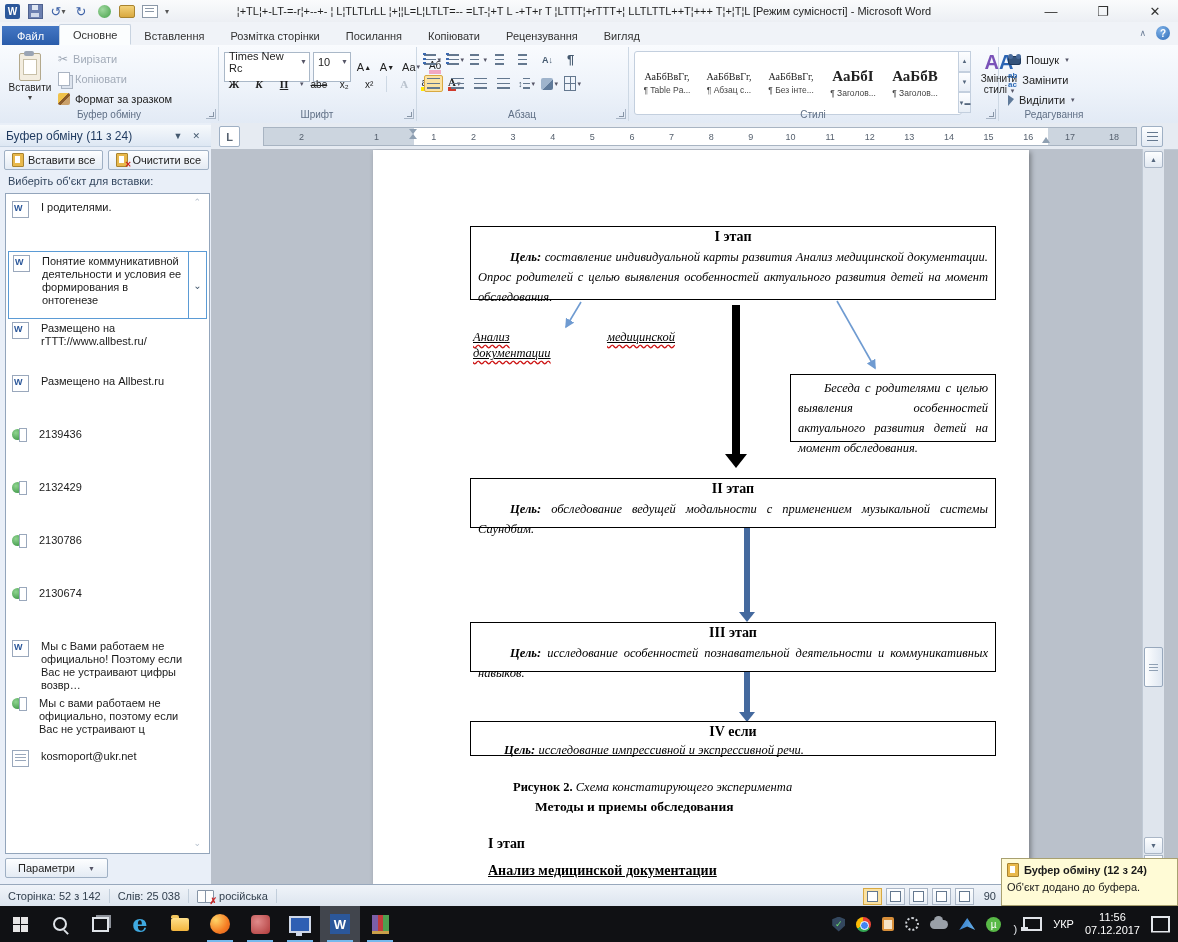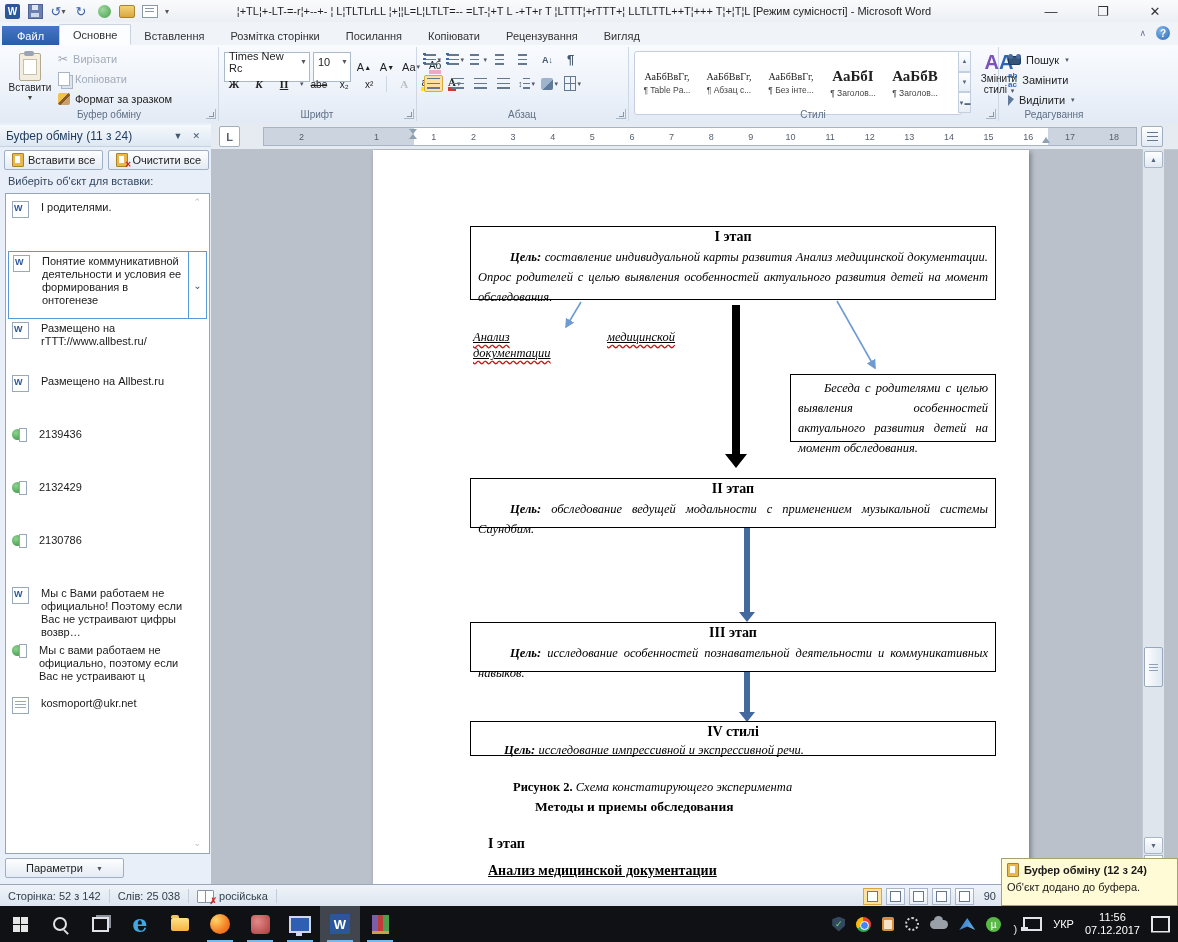--- a/index.html
+++ b/index.html
@@ -165,21 +165,21 @@
   .icon-globe::after{content:"";position:absolute;right:0;top:0;width:6px;height:12px;background:#fff;border:1px solid #9aa8bc;}
   .icon-text{background:#fff;border:1px solid #9aa8bc;}
   .icon-text::before{content:"";position:absolute;left:2px;top:3px;right:2px;height:8px;
     background:repeating-linear-gradient(to bottom,#9aa8bc 0 1px,transparent 1px 3px);}
   .clip-item.selected{border:1px solid #5b9bd5;padding-right:20px;min-height:62px;}
   .clip-item.selected::after{content:"⌄";position:absolute;right:0;top:0;bottom:0;width:17px;
     border-left:1px solid #5b9bd5;display:flex;align-items:center;justify-content:center;color:#44596f;font-size:10px;}
   .list-scroll-up{position:absolute;right:10px;top:74px;color:#b4bfcc;font-size:9px;}
   .list-scroll-dn{position:absolute;right:10px;bottom:36px;color:#b4bfcc;font-size:9px;}
   .cp-options{position:absolute;left:5px;bottom:6px;height:18px;display:flex;align-items:center;gap:12px;
-    border:1px solid #9fb0c4;background:linear-gradient(#fdfeff,#e4ebf4);padding:0 20px;font-size:11px;border-radius:2px;justify-content:center;}
+    border:1px solid #9fb0c4;background:linear-gradient(#fdfeff,#e4ebf4);padding:0 12px;font-size:11px;border-radius:2px;justify-content:center;}
 
   
   .doc-area{position:absolute;left:211px;top:0;right:0;height:100%;background:#bac1cb;}
   .ruler-row{position:absolute;left:0;top:0;right:0;height:26px;background:#e6ebf2;border-bottom:1px solid #c0c9d4;}
   .tabsel{position:absolute;left:8px;top:3px;width:19px;height:19px;background:#fff;border:1px solid #9fb0c4;
     display:flex;align-items:center;justify-content:center;font-weight:bold;color:#54606e;font-size:11px;border-radius:2px;}
   .ruler{position:absolute;left:52px;top:4px;width:872px;height:17px;background:#fff;
     border:1px solid #a8b4c2;display:flex;}
   .ruler .zone{display:flex;align-items:center;}
   .zoneL{width:150px;background:#ccd5df;}
@@ -611,20 +611,24 @@
           <div class="clip-item">
             <span class="cicon icon-globe"></span>
             <span class="clip-text">2132429</span>
           </div>
 
           <div class="clip-item">
             <span class="cicon icon-globe"></span>
             <span class="clip-text">2130786</span>
           </div>
 
+          <div class="clip-item">
+            <span class="cicon icon-globe"></span>
+            <span class="clip-text">2130674</span>
+          </div>
 
           <div class="clip-item">
             <span class="cicon icon-word"></span>
             <span class="clip-text">Мы с Вами работаем не официально! Поэтому если Вас не устраивают цифры возвр…</span>
           </div>
 
           <div class="clip-item">
             <span class="cicon icon-globe"></span>
             <span class="clip-text">Мы с вами работаем не официально, поэтому если Вас не устраивают ц</span>
           </div>
@@ -727,21 +731,21 @@
           <div class="blue-arrow ba1"></div>
 
           <div class="fc-box box3">
             <div class="fc-title">III этап</div>
             <div class="fc-body"><b>Цель:</b><span> исследование особенностей познавательной деятельности и коммуникативных навыков.</span></div>
           </div>
 
           <div class="blue-arrow ba2"></div>
 
           <div class="fc-box box4">
-            <div class="fc-title">IV стилі</div>
+            <div class="fc-title">IV если</div>
             <div class="fc-body" style="text-indent:26px;text-align:left;padding-top:0;"><b>Цель:</b><span> исследование импрессивной и экспрессивной речи.</span></div>
           </div>
 
           <div class="caption">
             <span class="cb">Рисунок 2.</span><span class="ci"> Схема констатирующего эксперимента</span>
           </div>
           <div class="methods">Методы и приемы обследования</div>
           <div class="stagehead">I этап</div>
           <div class="analysishead">Анализ медицинской документации</div>
         </div>

